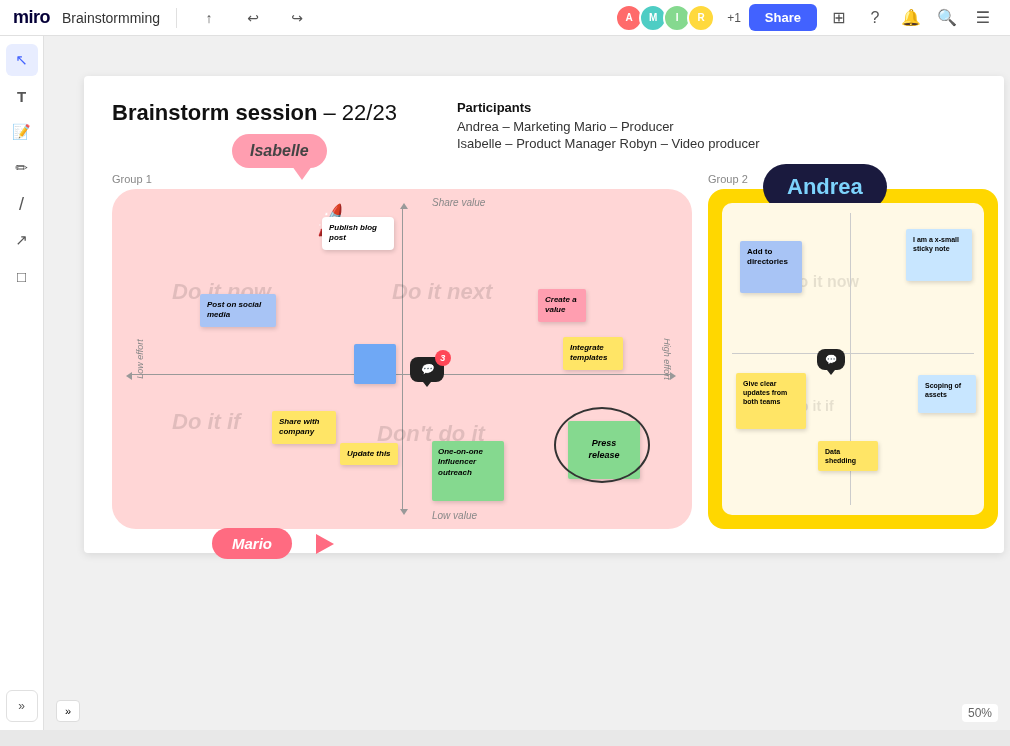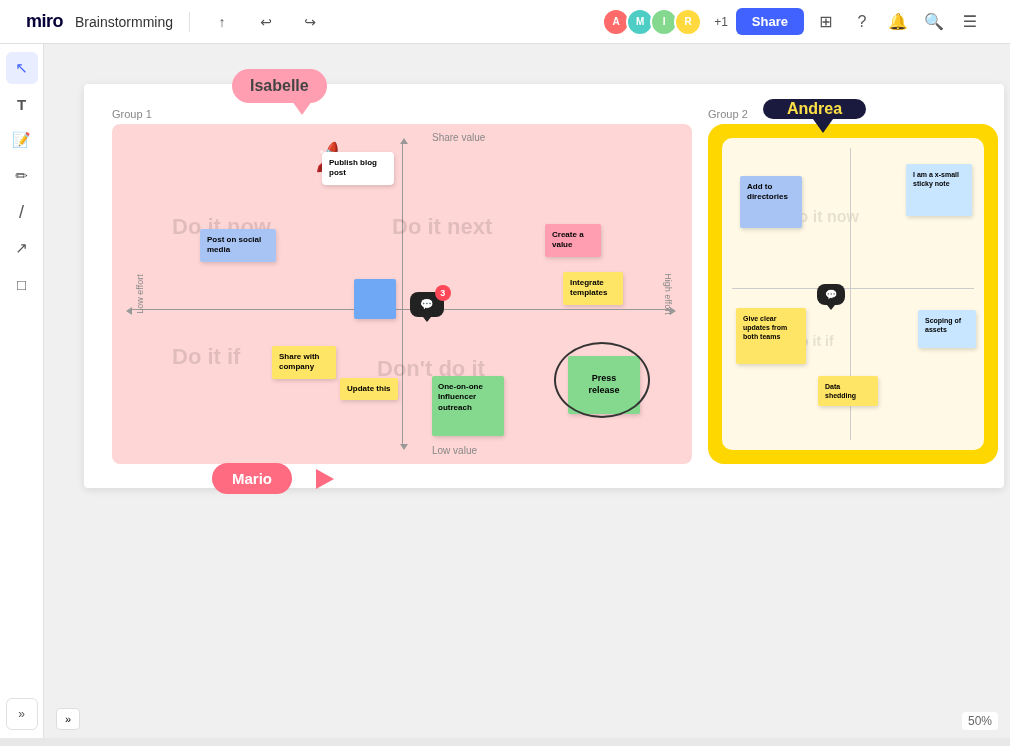--- a/index.html
+++ b/index.html
@@ -1,25 +1,25 @@
 <!DOCTYPE html>
 <html><head>
   <meta charset="utf-8">
   <style>
     * { box-sizing: border-box; margin: 0; padding: 0; }
     body { font-family: -apple-system, BlinkMacSystemFont, 'Segoe UI', sans-serif; background: #e8e8e8; width: 1010px; height: 746px; overflow: hidden; }
 
     
     .toolbar {
-      height: 44px;
+      height: 36px;
       background: #fff;
       border-bottom: 1px solid #e0e0e0;
       display: flex;
       align-items: center;
-      padding: 0 26px;
+      padding: 0 13px;
       gap: 12px;
       position: relative;
       z-index: 10;
     }
     .toolbar-logo { font-weight: 700; font-size: 18px; color: #050038; letter-spacing: -0.5px; }
     .toolbar-title { font-size: 14px; color: #333; }
     .toolbar-sep { width: 1px; height: 20px; background: #e0e0e0; margin: 0 4px; }
     .toolbar-icon-btn {
       width: 32px; height: 32px;
       border: none; background: transparent; cursor: pointer;
@@ -118,25 +118,26 @@
       position: relative;
       flex: 0 0 580px;
     }
     .group-label {
       font-size: 11px;
       color: #888;
       margin-bottom: 4px;
     }
     .group1-board {
       background: #ffd6d6;
-      border-radius: 8px;
+      border-radius: 24px;
       width: 580px;
       height: 340px;
       position: relative;
       overflow: visible;
+      font-style: italic;
     }
 
     
     .quad-label {
       position: absolute;
       font-size: 22px;
       font-weight: 700;
       color: rgba(0,0,0,0.12);
       pointer-events: none;
     }
@@ -321,20 +322,30 @@
     <div class="sidebar-tool" style="font-size:18px;">/</div>
     <div class="sidebar-tool">↗</div>
     <div class="sidebar-tool">□</div>
     <div class="sidebar-expand">»</div>
   </div>
 
   <div class="canvas">
 
     <div class="board">
 
+      <div class="board-header">
+        <div class="board-title">
+          <strong>Brainstorm session</strong><span> – 22/23</span>
+        </div>
+        <div class="participants-section">
+          <div class="participants-label">Participants</div>
+          <div class="participants-row">Andrea – Marketing   Mario – Producer</div>
+          <div class="participants-row">Isabelle – Product Manager   Robyn – Video producer</div>
+        </div>
+      </div>
 
       <div class="groups-area">
 
         <div class="group1">
           <div class="group-label">Group 1</div>
           <div class="group1-board">
 
             <div class="isabelle-label">
               <div class="isabelle-bubble">Isabelle</div>
               <div class="isabelle-arrow"></div>
@@ -362,21 +373,21 @@
             <div class="sticky sticky-publish" style="top:28px;left:210px;width:72px;background:#fff;border-radius:4px;font-size:8px;">
               <span>Publish blog post</span>
             </div>
 
             <div class="sticky sticky-blue" style="top:105px;left:88px;width:76px;font-size:8px;">
               <span>Post on social media</span>
             </div>
 
             <div class="sticky-blue-rect" style="position:absolute;top:155px;left:242px;width:42px;height:40px;background:#6fa8f5;border-radius:2px;box-shadow:1px 2px 4px rgba(0,0,0,0.15);"></div>
 
-            <div class="sticky sticky-pink" style="position:absolute;top:100px;right:91px;width:56px;font-size:8px;">
+            <div class="sticky sticky-pink" style="position:absolute;top:100px;right:106px;width:48px;font-size:8px;">
               <span>Create a value</span>
             </div>
 
             <div class="sticky sticky-yellow" style="position:absolute;top:148px;right:69px;width:60px;font-size:8px;">
               <span>Integrate templates</span>
             </div>
 
             <div style="position:absolute;top:168px;left:298px;">
               <div style="background:#222;color:#fff;border-radius:8px;padding:6px 10px;font-size:11px;display:flex;align-items:center;gap:4px;position:relative;">
                 💬
@@ -409,21 +420,21 @@
             </div>
 
           </div>
         </div>
 
         <div class="group2">
           <div class="group-label">Group 2</div>
           <div class="group2-board">
 
             <div class="andrea-label">
-              <div style="background:#1a1a3e;color:#fde047;border-radius:24px;padding:1px 24px;font-size:16px;font-weight:700;">Andrea</div>
+              <div style="background:#1a1a3e;color:#7dd3fc;border-radius:24px;padding:10px 24px;font-size:22px;font-weight:700;">Andrea</div>
               <div style="width:0;height:0;border-left:10px solid transparent;border-right:10px solid transparent;border-top:14px solid #1a1a3e;margin-left:50px;"></div>
             </div>
 
             <div class="group2-inner">
 
               <div style="position:absolute;top:70px;left:65px;font-size:16px;font-weight:700;color:rgba(0,0,0,0.1);white-space:nowrap;">Do it now</div>
 
               <div style="position:absolute;top:195px;left:68px;font-size:14px;font-weight:700;color:rgba(0,0,0,0.1);white-space:nowrap;">Do it if</div>
 
               <div style="position:absolute;height:1px;background:#ccc;left:10px;right:10px;top:150px;"></div>

